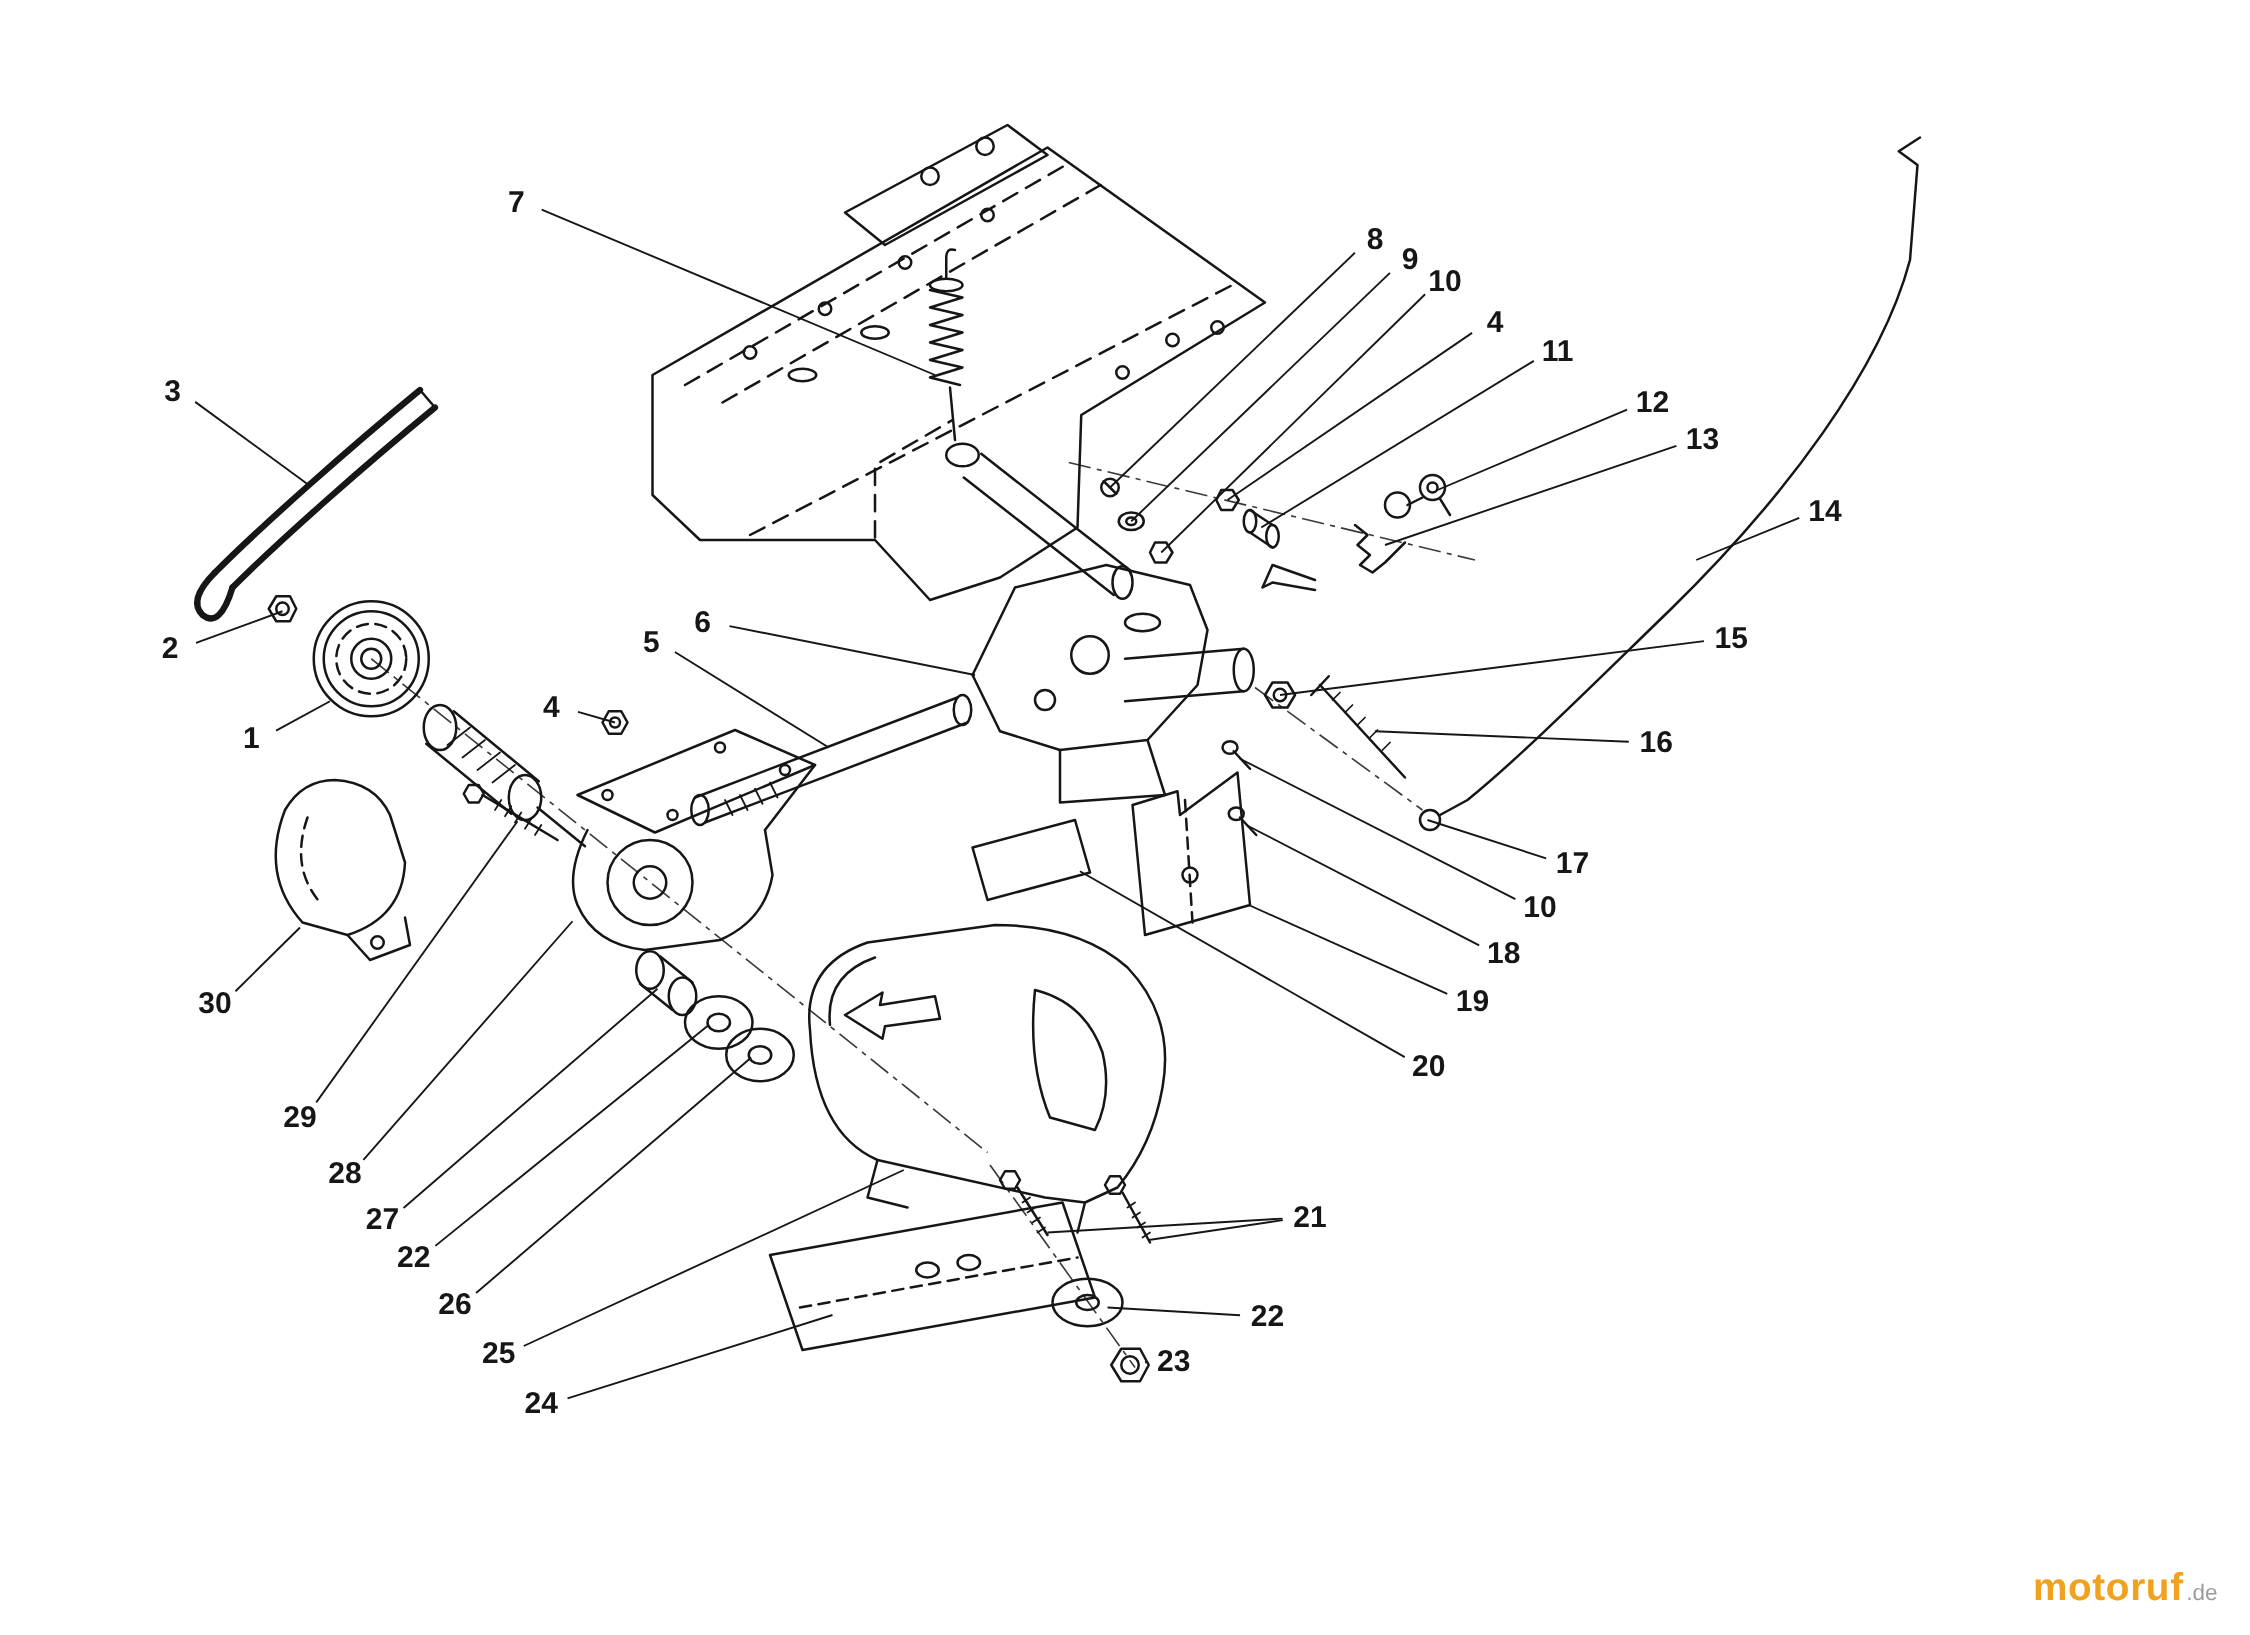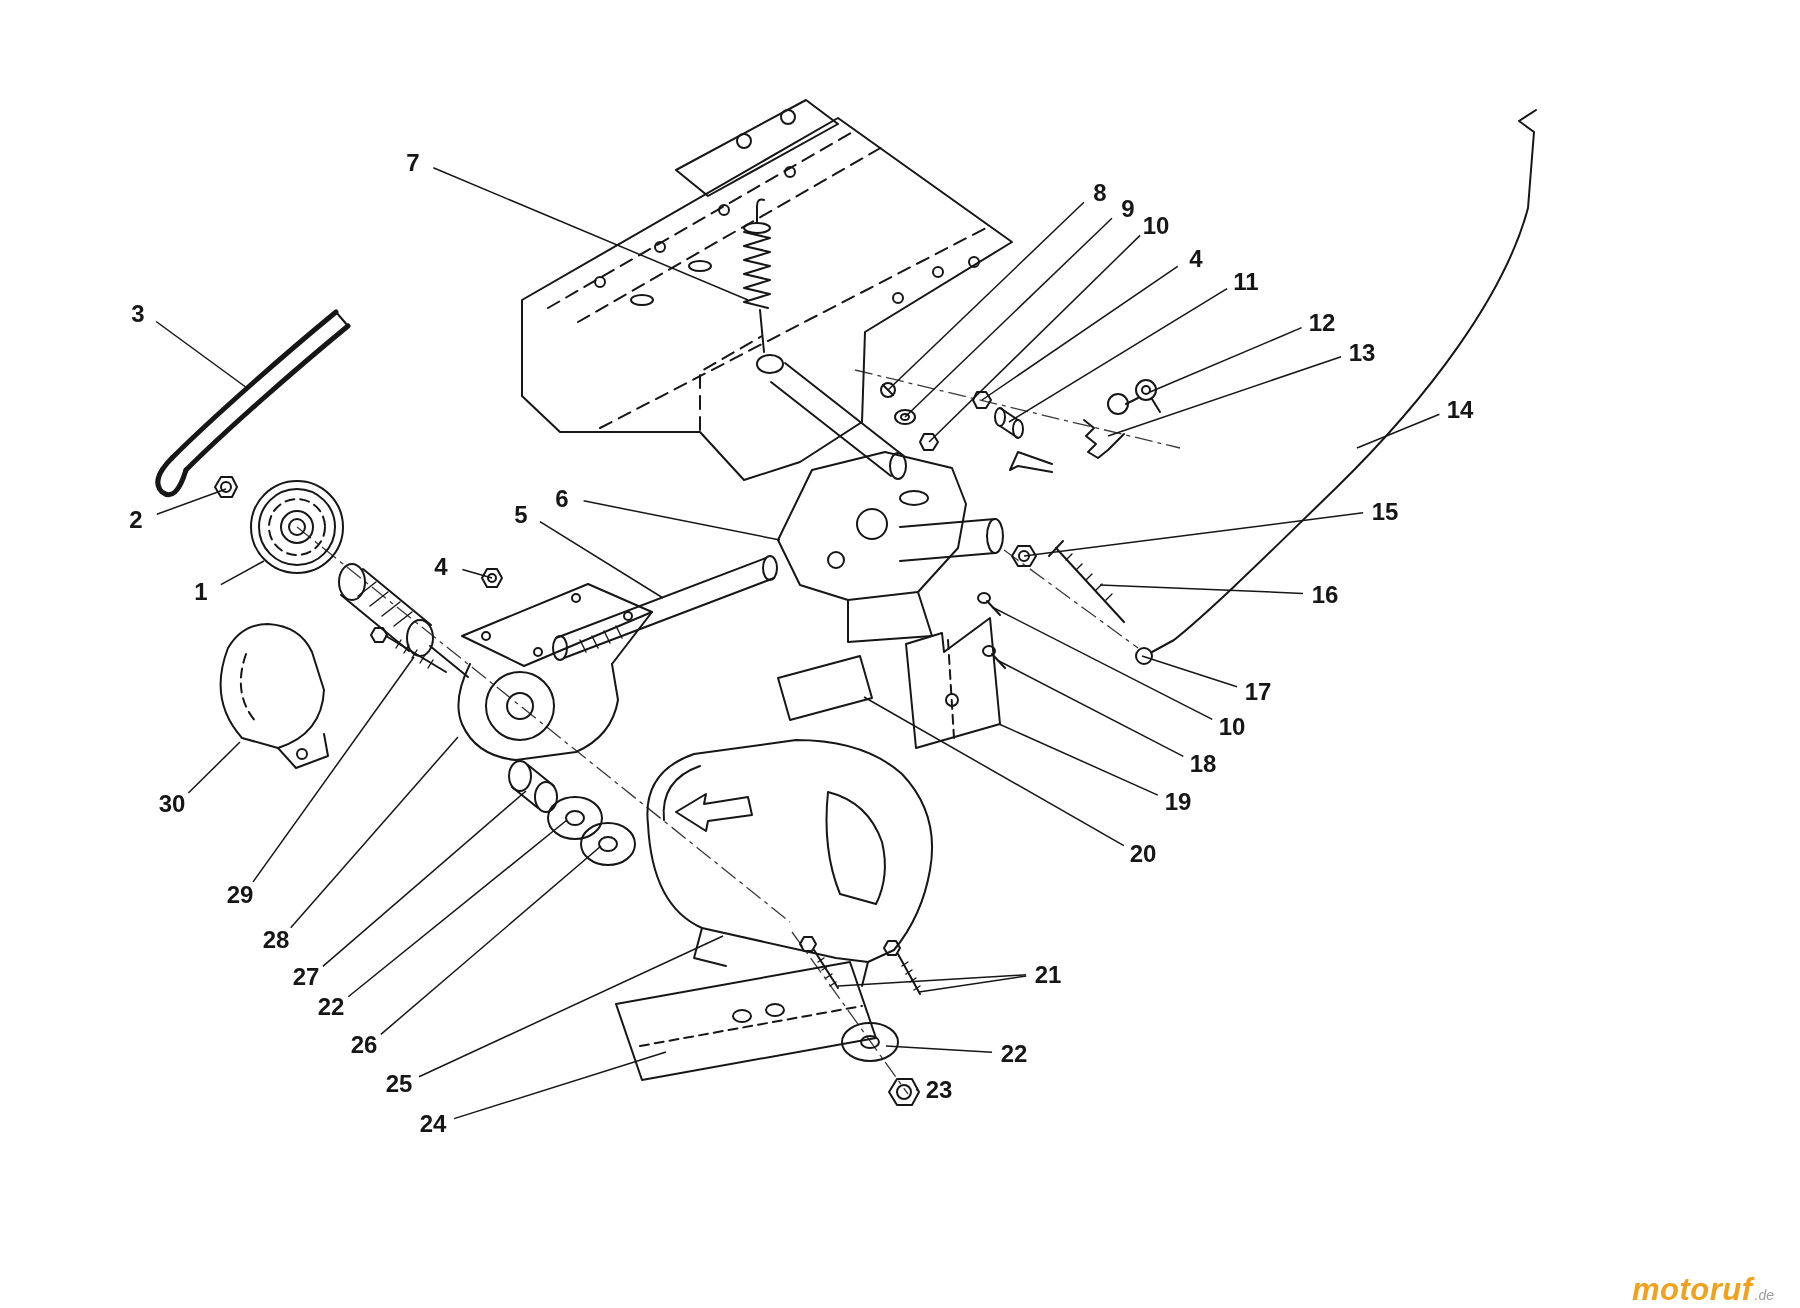--- a/index.html
+++ b/index.html
@@ -14,26 +14,25 @@
   .thin{stroke-width:1.4;}
   .axis{stroke:#3a3a3a;stroke-width:1.3;stroke-dasharray:18 5 4 5;fill:none;}
   .dash{stroke-dasharray:13 8;}
   .dash2{stroke-dasharray:9 6;}
   #callout-layer text{
     font-family:"Liberation Sans",sans-serif;font-weight:700;font-size:24px;
     fill:#161616;text-anchor:middle;dominant-baseline:central;
   }
   #callout-layer line{stroke:#161616;stroke-width:1.5;}
   .watermark{
-    position:absolute;right:26px;bottom:0;display:flex;align-items:baseline;gap:2px;
+    position:absolute;right:26px;bottom:20px;display:flex;align-items:baseline;gap:2px;
     font-family:"Liberation Sans",sans-serif;
-    font-style:italic;
   }
   .watermark .brand{font-size:31px;font-weight:700;letter-spacing:.5px;}
-  .watermark .suffix{font-size:14px;font-weight:400;margin-top:46px;}
+  .watermark .suffix{font-size:18px;font-weight:400;margin-top:46px;}
 </style>
 </head>
 <body>
 
 <div class="stage">
   <svg id="diagram-svg" width="1800" height="1308" viewBox="0 0 1800 1308" xmlns="http://www.w3.org/2000/svg">
 
     <g class="axis">
       <path d="M297 527 L790 922"></path>
       <path d="M855 370 L1180 448"></path>

